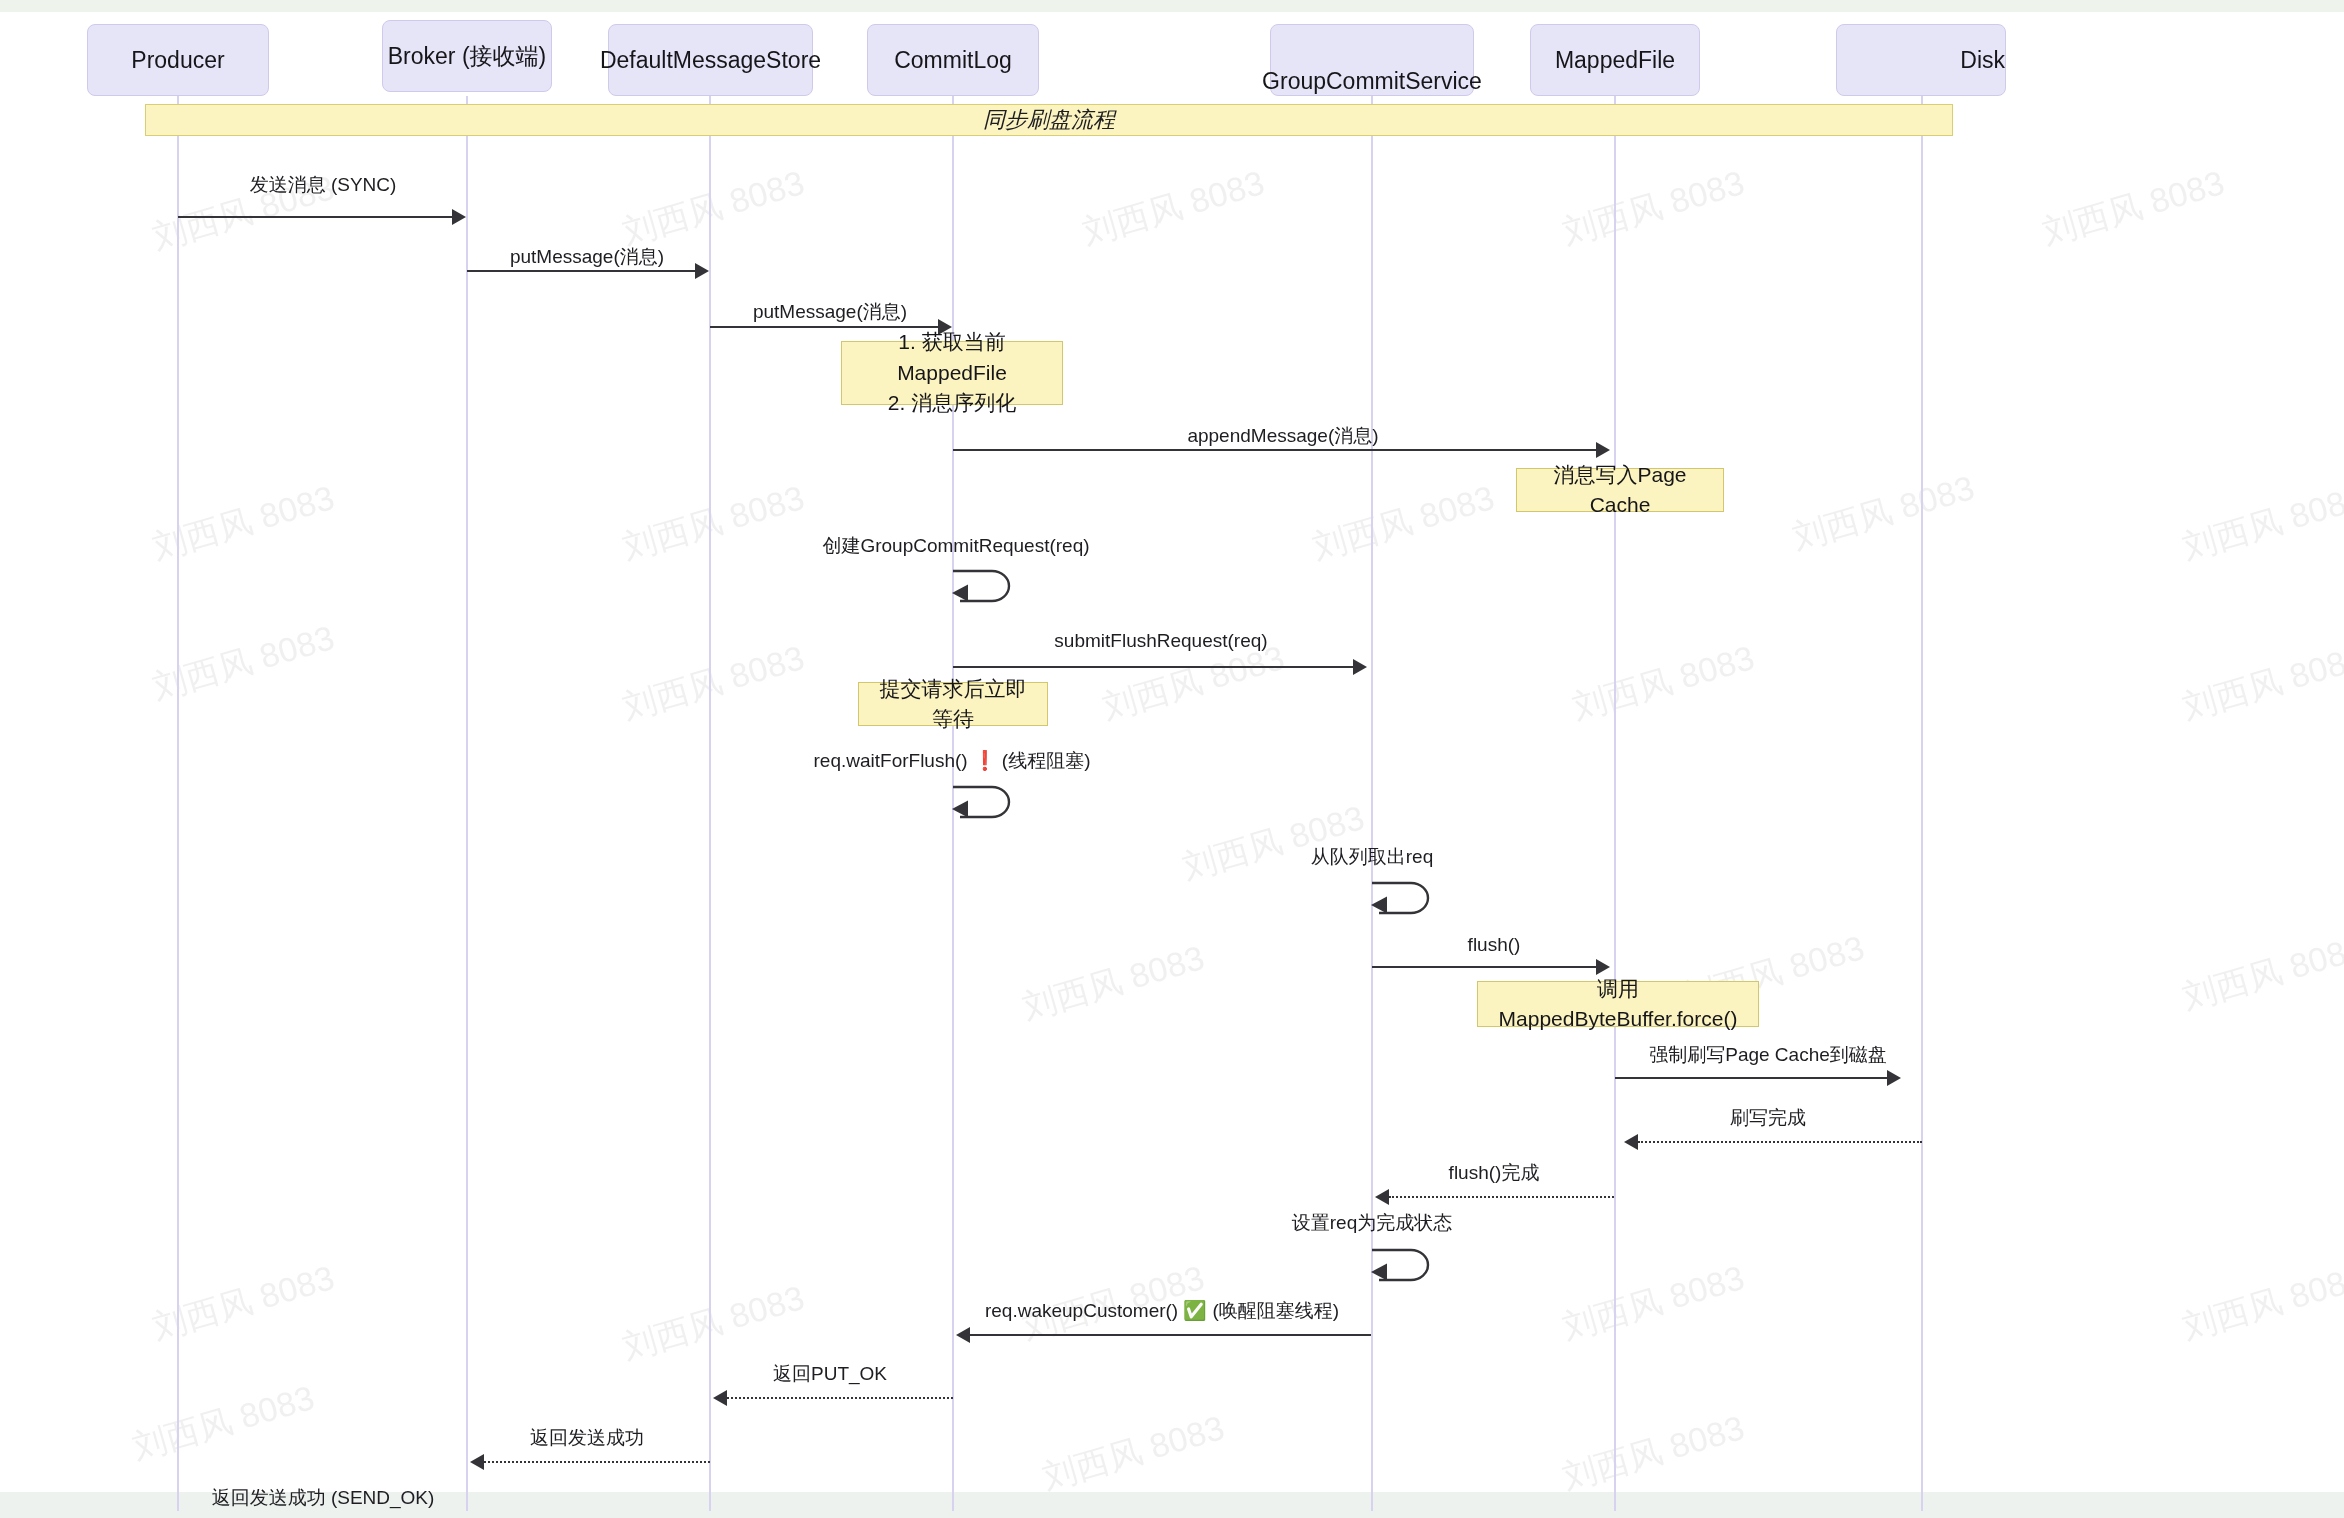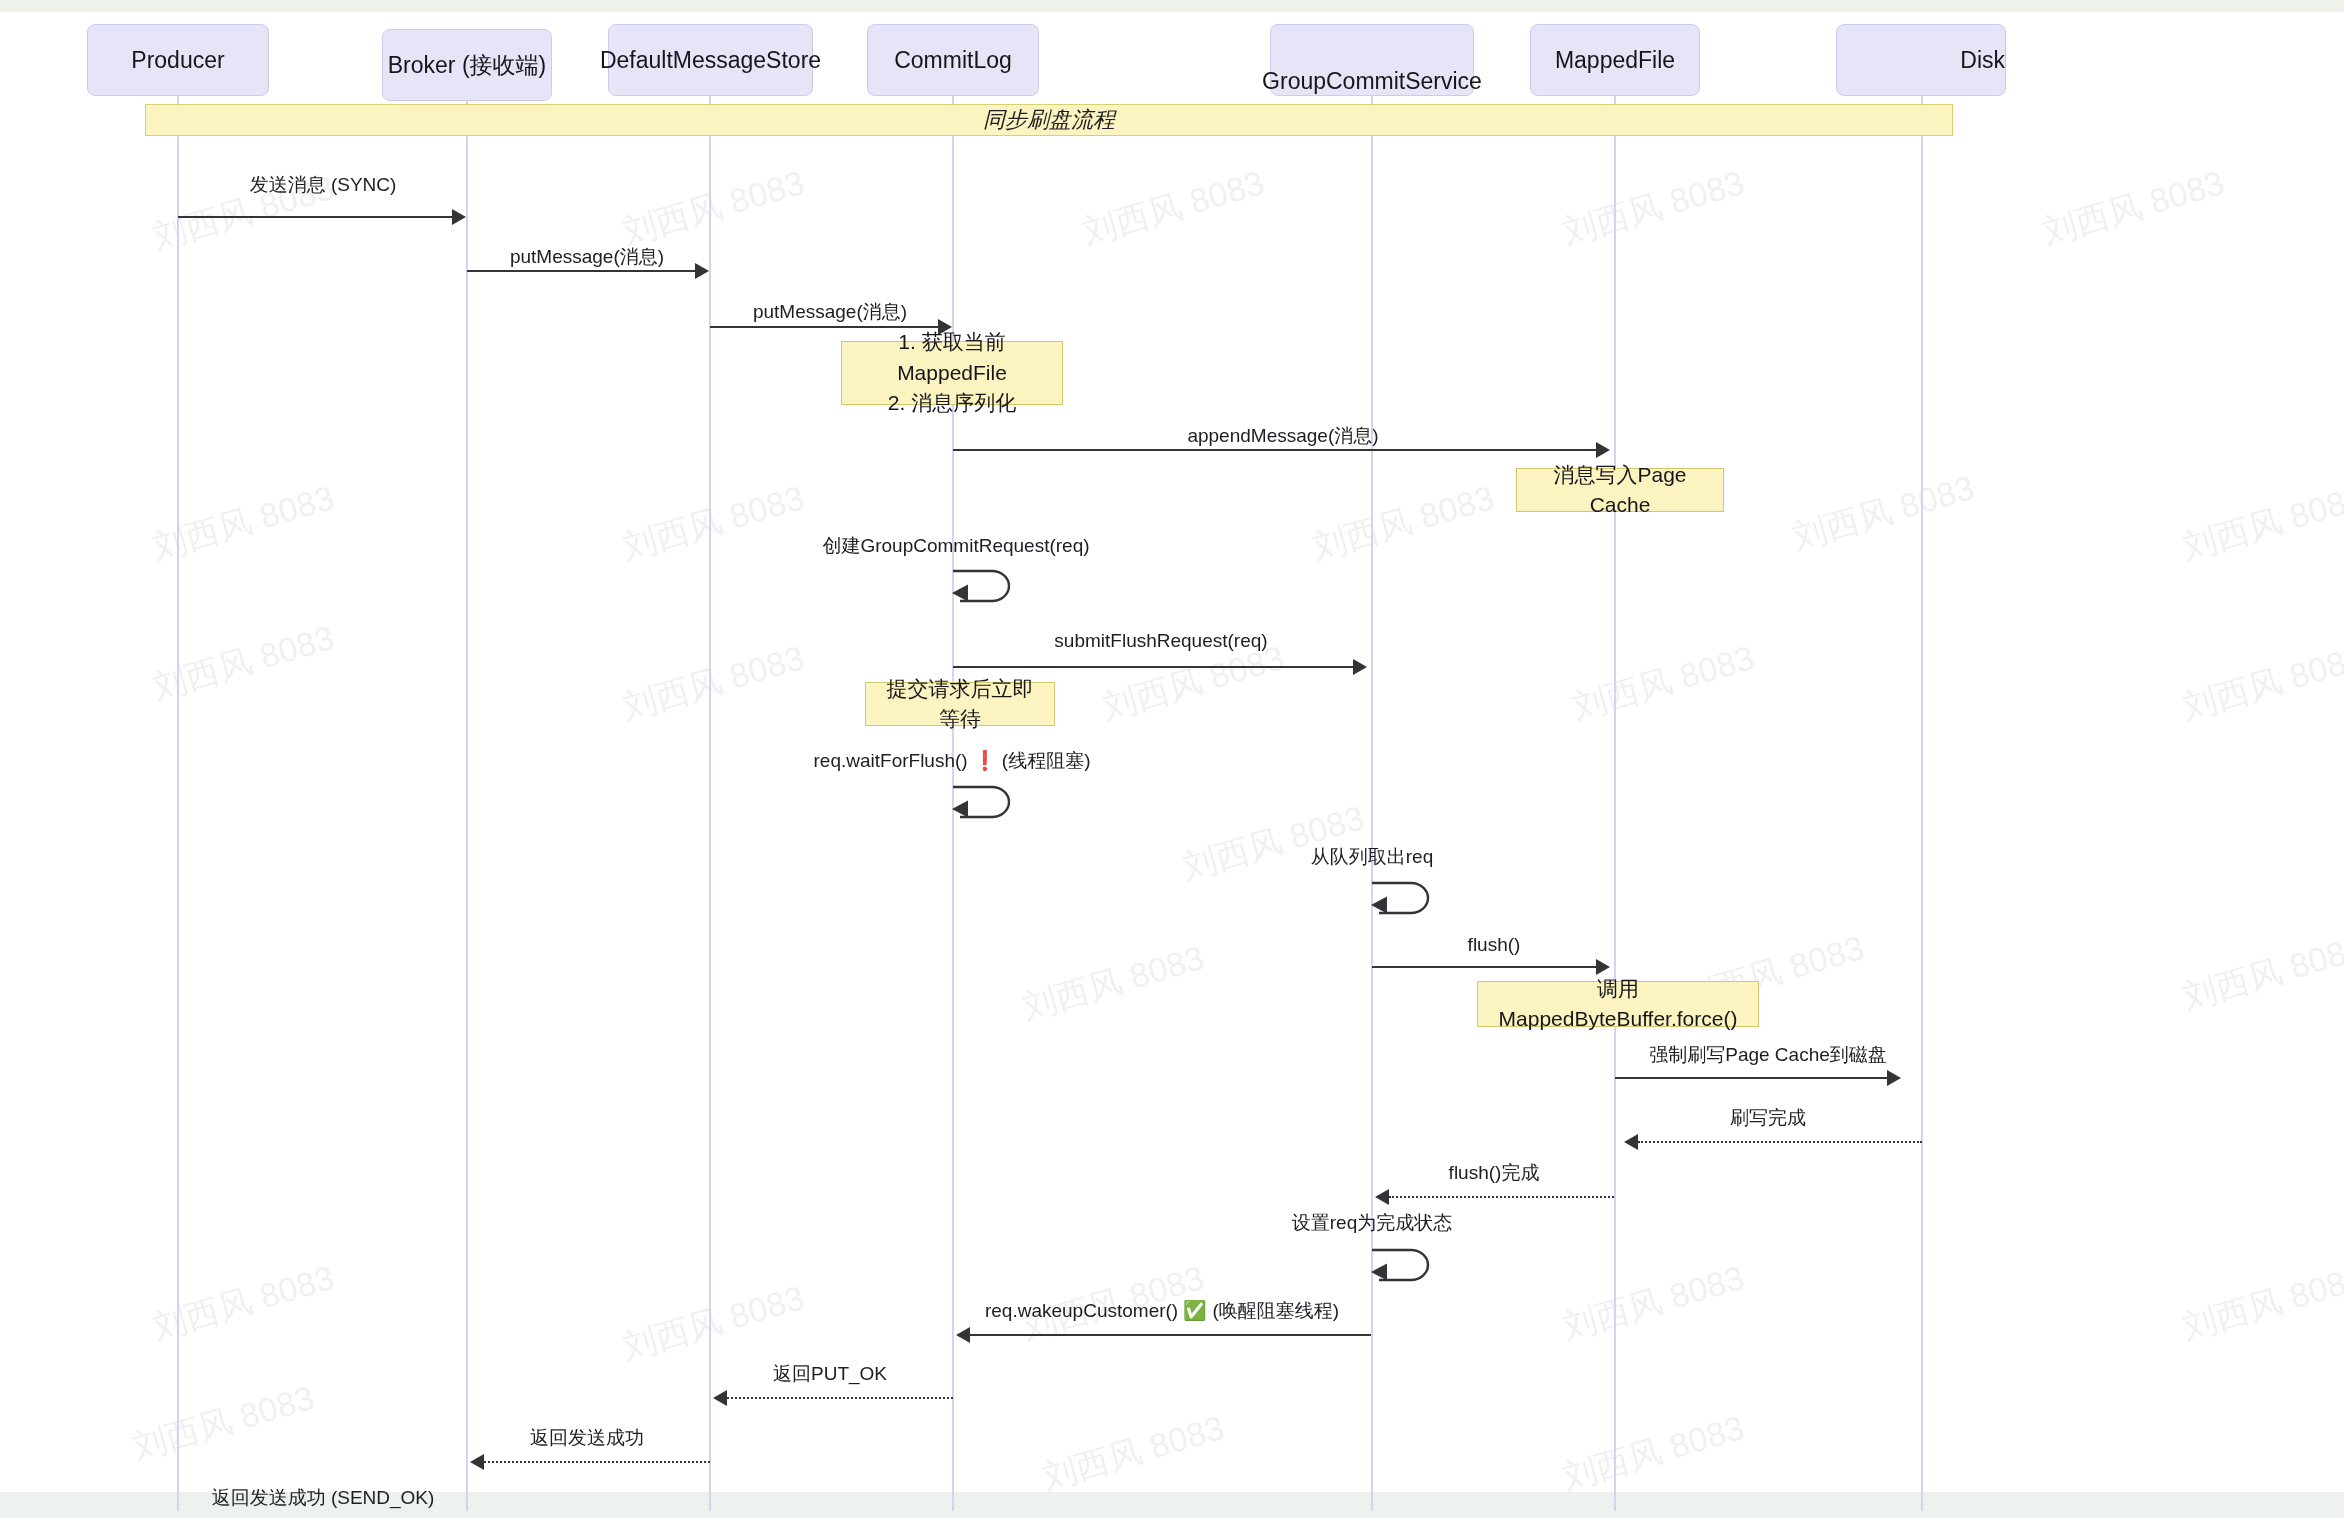--- a/index.html
+++ b/index.html
@@ -151,21 +151,21 @@
   <div class="lifeline" style="left:466px;  top:96px;  height:1415px;"></div>
   <div class="lifeline" style="left:709px;  top:96px;  height:1415px;"></div>
   <div class="lifeline" style="left:952px;  top:96px;  height:1415px;"></div>
   <div class="lifeline" style="left:1371px; top:96px;  height:1415px;"></div>
   <div class="lifeline" style="left:1614px; top:96px;  height:1415px;"></div>
   <div class="lifeline" style="left:1921px; top:96px;  height:1415px;"></div>
 
   <div class="participant" style="left:87px; top:24px; width:182px;">
     <span>Producer</span>
   </div>
-  <div class="participant" style="left:382px; top:29px; width:170px;">
+  <div class="participant" style="left:382px; top:20px; width:170px;">
     <span>Broker (接收端)</span>
   </div>
   <div class="participant" style="left:608px; top:24px; width:205px;">
     <span>DefaultMessageStore</span>
   </div>
   <div class="participant" style="left:867px; top:24px; width:172px;">
     <span>CommitLog</span>
   </div>
   <div class="participant" style="left:1270px; top:24px; width:204px;align-items:flex-end;">
     <span>GroupCommitService</span>
@@ -211,21 +211,21 @@
     <svg width="80" height="46" viewBox="0 0 80 46" xmlns="http://www.w3.org/2000/svg">
       <path d="M3,8 L42,8 A17,15 0 0 1 42,38 L10,38" fill="none" stroke="#333338" stroke-width="2.4"></path>
       <path d="M18,30 L2,38.5 L18,47 Z" fill="#333338" transform="translate(0,-8.5)"></path>
     </svg>
   </div>
 
   <div class="msg-label" style="left:1161px; top:630px;">submitFlushRequest(req)</div>
   <div class="msg-line" style="left:953px; top:666px; width:400px;"></div>
   <div class="arrow-head right" style="left:1353px; top:659px;"></div>
 
-  <div class="note" style="left:858px; top:682px; width:190px; height:44px;margin-left:7px;">
+  <div class="note" style="left:858px; top:682px; width:190px; height:44px;">
     <span>提交请求后立即等待</span>
   </div>
 
   <div class="msg-label" style="left:952px; top:748px;">
     <span>req.waitForFlush() ❗ (线程阻塞)</span>
   </div>
   <div class="self-loop" style="left:950px; top:779px;">
     <svg width="80" height="46" viewBox="0 0 80 46" xmlns="http://www.w3.org/2000/svg">
       <path d="M3,8 L42,8 A17,15 0 0 1 42,38 L10,38" fill="none" stroke="#333338" stroke-width="2.4"></path>
       <path d="M18,30 L2,38.5 L18,47 Z" fill="#333338" transform="translate(0,-8.5)"></path>

